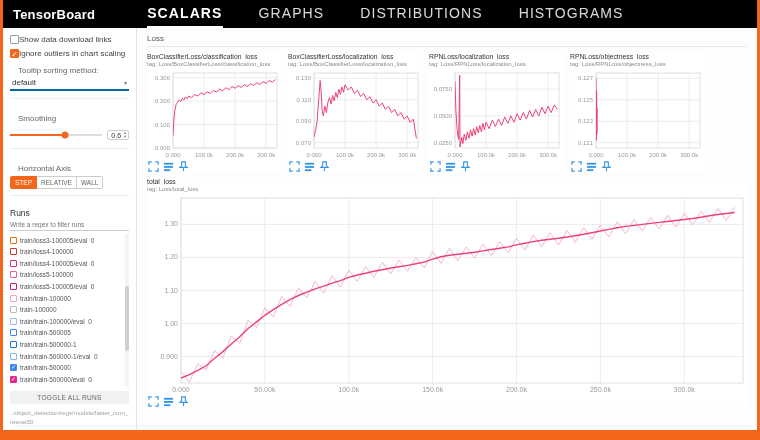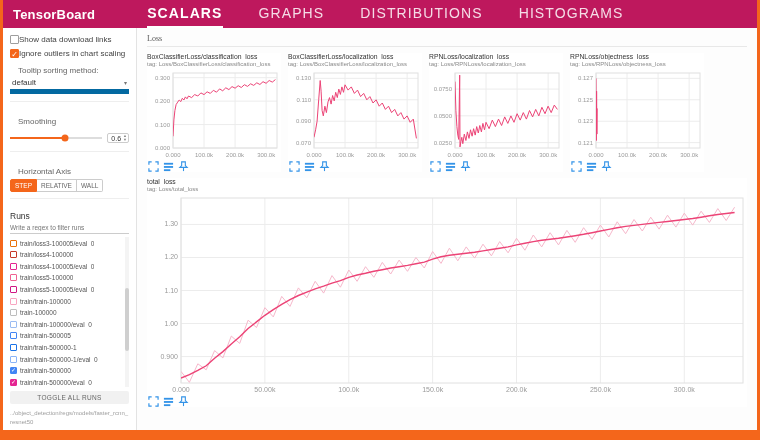--- a/index.html
+++ b/index.html
@@ -1,35 +1,35 @@
 <!DOCTYPE html>
 <html><head>
 <meta charset="utf-8">
 <style>
   * { box-sizing: border-box; }
   body { margin:0; width:760px; height:440px; background:#f4661b; font-family:"Liberation Sans",sans-serif; overflow:hidden; position:relative; }
   .window { position:absolute; left:3px; right:3px; top:0; bottom:10px; background:#fff; display:flex; flex-direction:column; overflow:hidden; }
 
   
-  .hdr { height:28px; min-height:28px; background:#be185d; display:flex; align-items:center; color:#fff; }
+  .hdr { height:28px; min-height:28px; background:#000000; display:flex; align-items:center; color:#fff; }
   .logo { font-size:13px; font-weight:bold; padding-left:10px; letter-spacing:.2px; }
   .tabs { display:flex; margin-left:52px; gap:36px; height:100%; }
   .tab { font-size:14px; letter-spacing:1.1px; color:rgba(255,255,255,.85); display:flex; align-items:center; height:100%; border-bottom:2px solid transparent; cursor:pointer; }
   .tab.active { color:#fff; font-weight:bold; border-bottom-color:#fff; }
 
   .content { flex:1; display:flex; overflow:hidden; }
 
   
   .sb { width:134px; min-width:134px; background:#fff; border-right:1px solid #e3e3e3; padding:7px 7px 4px; font-size:8px; color:#444; display:flex; flex-direction:column; overflow:hidden; }
   .chk-row { display:flex; align-items:flex-start; margin-bottom:5px; cursor:pointer; }
   .chk { width:9px; height:9px; min-width:9px; border:1px solid #9e9e9e; border-radius:1px; background:#fff; font-size:8px; line-height:9px; color:#fff; text-align:center; }
   .chk.on { background:#f4661b; border-color:#f4661b; }
   .chk-label { line-height:1.15; }
   .ctl-label { color:#666; margin:3px 8px 2px; }
-  .dropdown { display:flex; justify-content:space-between; align-items:center; border-bottom:5px solid #0369a1; padding:1px 2px 2px; margin-bottom:2px; cursor:pointer; color:#333; }
+  .dropdown { display:flex; justify-content:space-between; align-items:center; border-bottom:2px solid #0369a1; padding:1px 2px 2px; margin-bottom:2px; cursor:pointer; color:#333; }
   .caret { font-size:6px; color:#777; }
   .sect { border-top:1px solid #eee; margin-top:5px; padding-top:12px; }
   .slider-row { display:flex; align-items:center; gap:5px; margin:7px 0 3px; }
   .slider { position:relative; flex:1; height:2px; background:#ddd; cursor:pointer; }
   .slider-fill { position:absolute; left:0; top:0; height:2px; width:60%; background:#f4661b; }
   .slider-thumb { position:absolute; left:60%; top:50%; width:7px; height:7px; border-radius:50%; background:#f4661b; transform:translate(-50%,-50%); }
   .spin { display:flex; align-items:center; border:1px solid #ccc; border-radius:2px; padding:0 1px 0 3px; background:#fff; }
   .spin-val { font-size:7px; color:#333; }
   .spin-arrows { display:flex; flex-direction:column; font-size:4px; color:#888; line-height:4px; margin-left:2px; cursor:pointer; }
   .axis-btns { display:flex; margin-top:3px; }
@@ -44,21 +44,21 @@
   .run-row { display:flex; align-items:center; gap:3px; height:11.6px; cursor:pointer; }
   .run-chk { width:7px; height:7px; min-width:7px; border:1.2px solid; border-radius:1px; font-size:6px; line-height:5px; color:#fff; text-align:center; }
   .run-name { font-size:6.5px; color:#555; white-space:nowrap; overflow:hidden; text-overflow:ellipsis; }
   .fake-scroll { position:absolute; right:0; top:0; bottom:0; width:4px; background:#f4f4f4; }
   .fake-thumb { position:absolute; right:0; top:34%; height:42%; width:4px; background:#cfcfcf; border-radius:2px; cursor:pointer; }
   .toggle-all { margin-top:4px; background:#f1f1f1; border:none; border-radius:2px; font-size:6.5px; color:#666; padding:3px 0; text-align:center; cursor:pointer; letter-spacing:.3px; font-family:inherit; width:100%; }
   .sb-footer { font-size:6px; color:#9e9e9e; margin-top:5px; line-height:1.4; word-break:break-all; }
 
   
   .main { flex:1; background:#fdfdfd; padding:4px 10px 0; overflow:hidden; display:flex; flex-direction:column; }
-  .section-hdr { font-size:8px; color:#555; padding:2px 0 3px; border-bottom:1px solid #e8e8e8; margin-bottom:6px;font-family:Liberation Serif, serif; }
+  .section-hdr { font-size:8px; color:#555; padding:2px 0 3px; border-bottom:1px solid #e8e8e8; margin-bottom:6px; }
   .cards-row { display:flex; gap:7px; margin-bottom:6px; }
   .card { background:#fff; width:134px; }
   .card.big { width:100%; }
   .card-title { font-size:6.8px; color:#333; white-space:nowrap; overflow:hidden; }
   .card-tag { font-size:6px; color:#8a8a8a; white-space:nowrap; overflow:hidden; margin:1px 0 2px; }
   .plot { width:100%; height:90px; background:#fff; }
   .plot.big { height:200px; }
   .card-icons { display:flex; gap:4px; padding:2px 0 0 1px; align-items:center; }
   .icon-btn { display:inline-flex; cursor:pointer; opacity:.9; }
   svg text { font-family:"Liberation Sans",sans-serif; }

